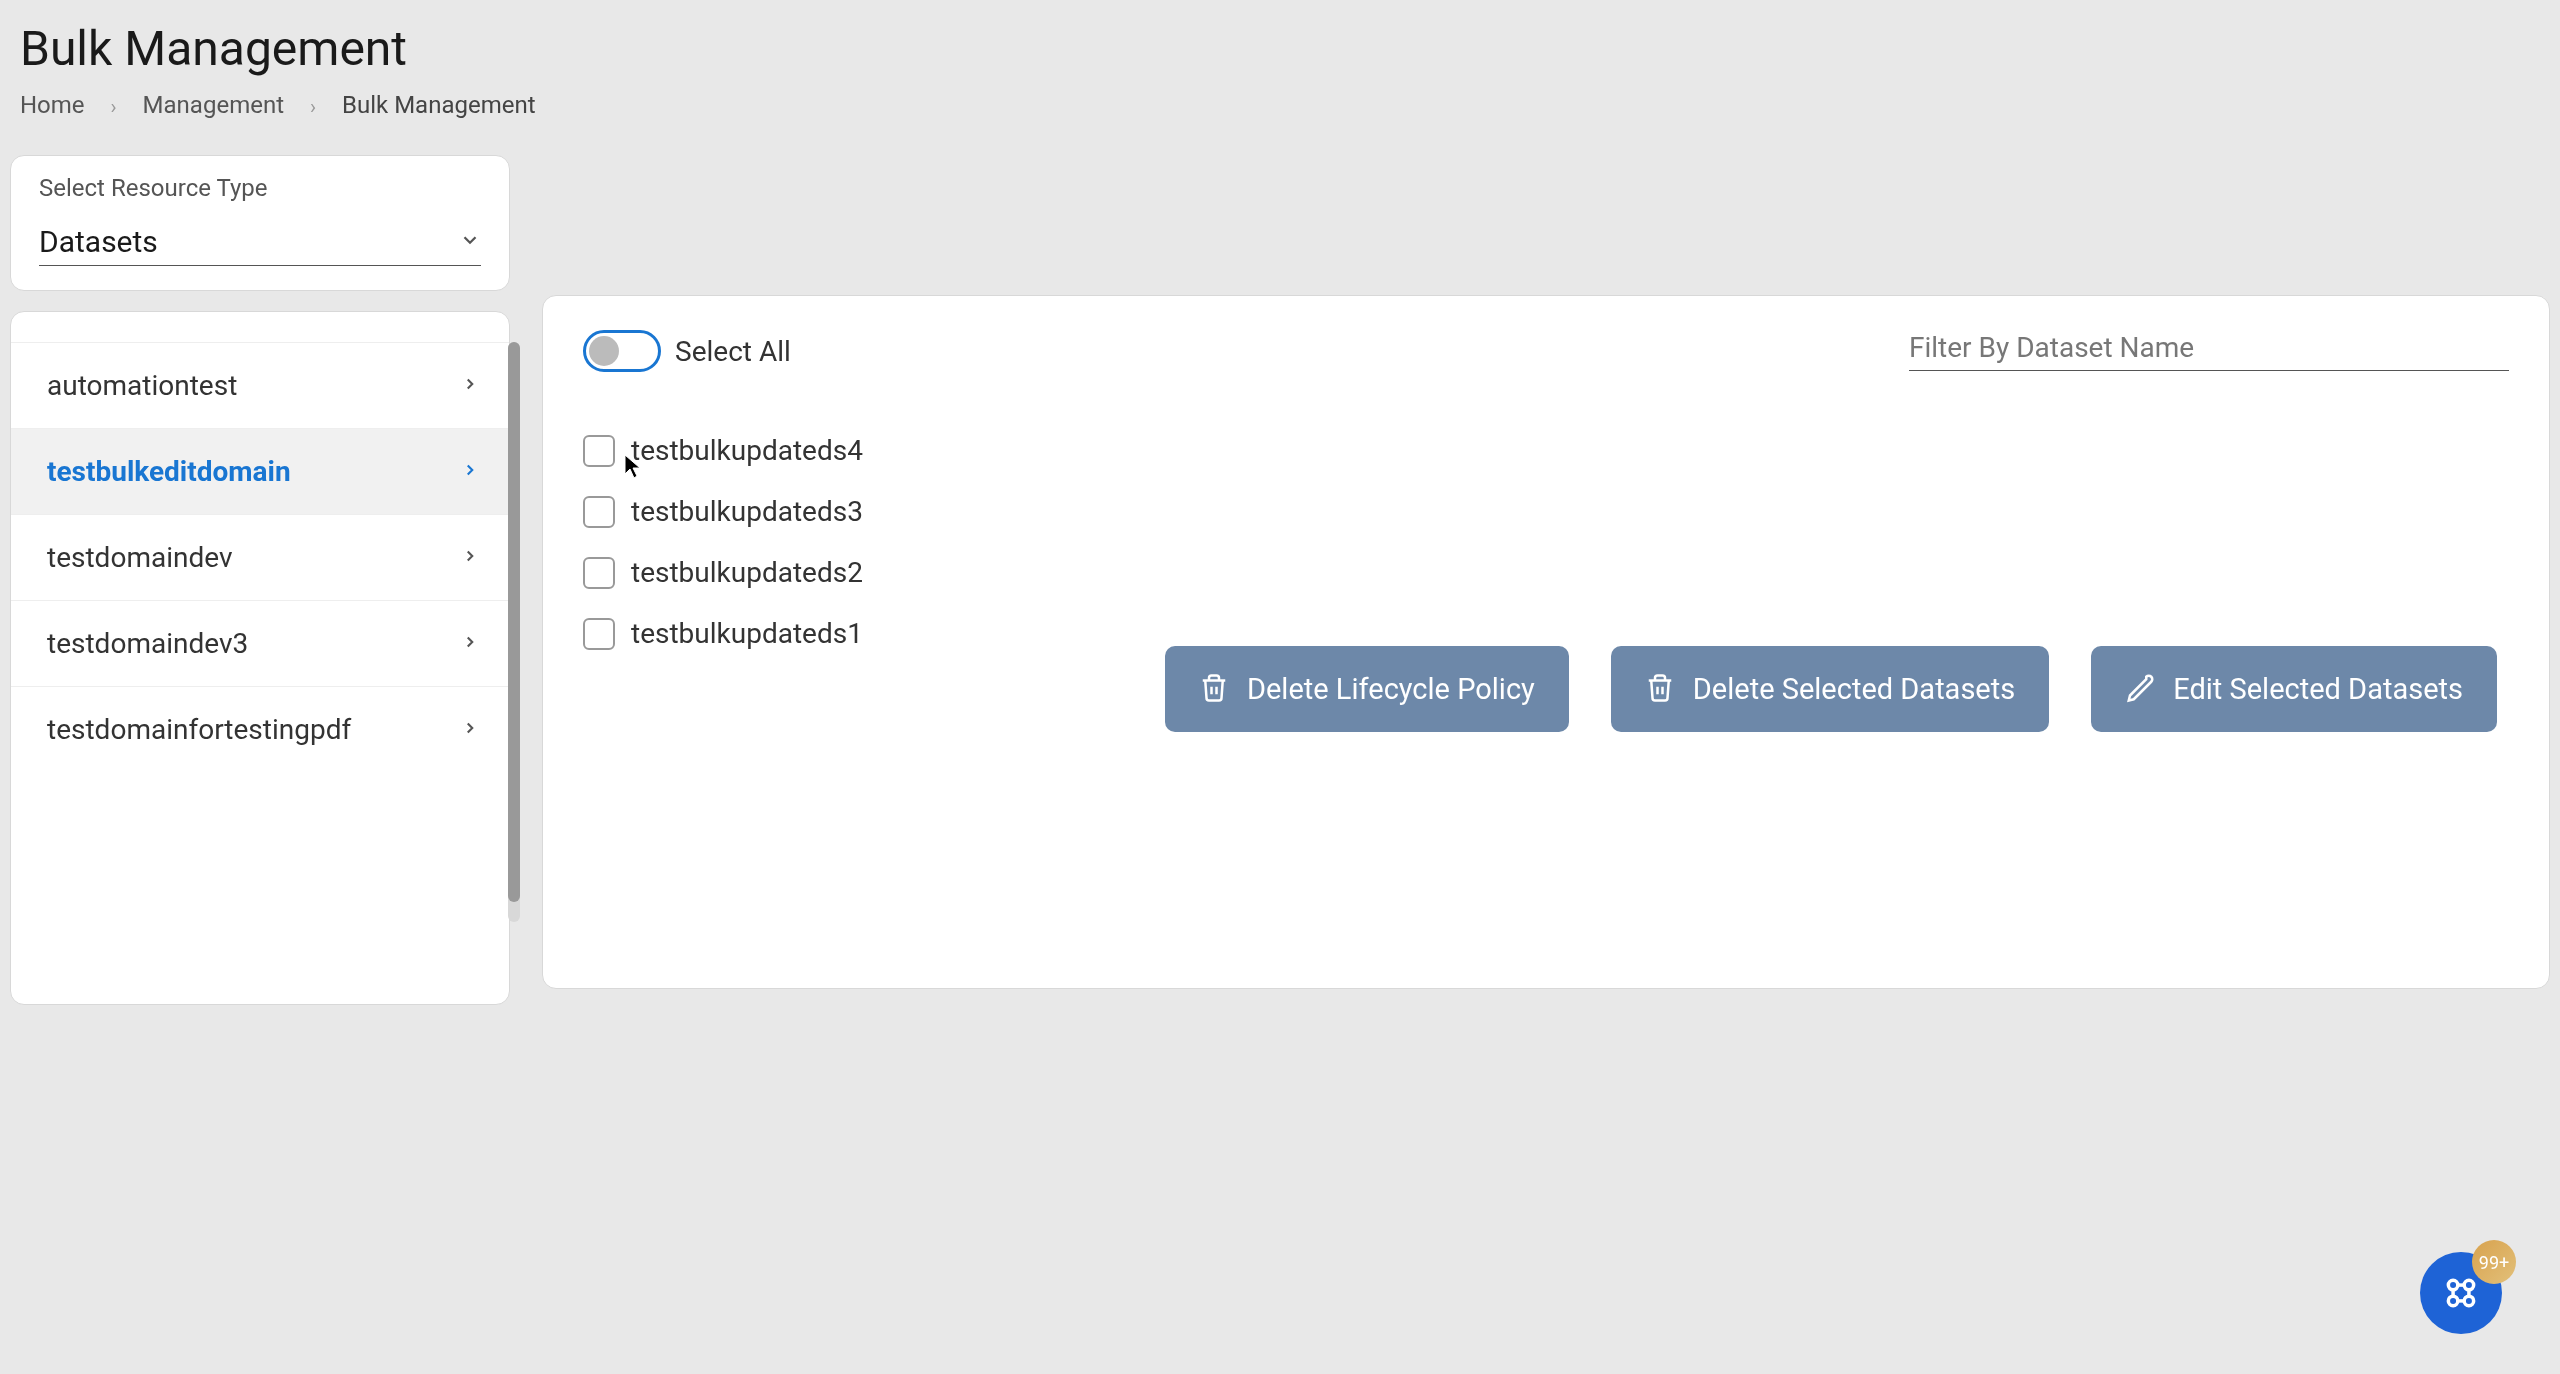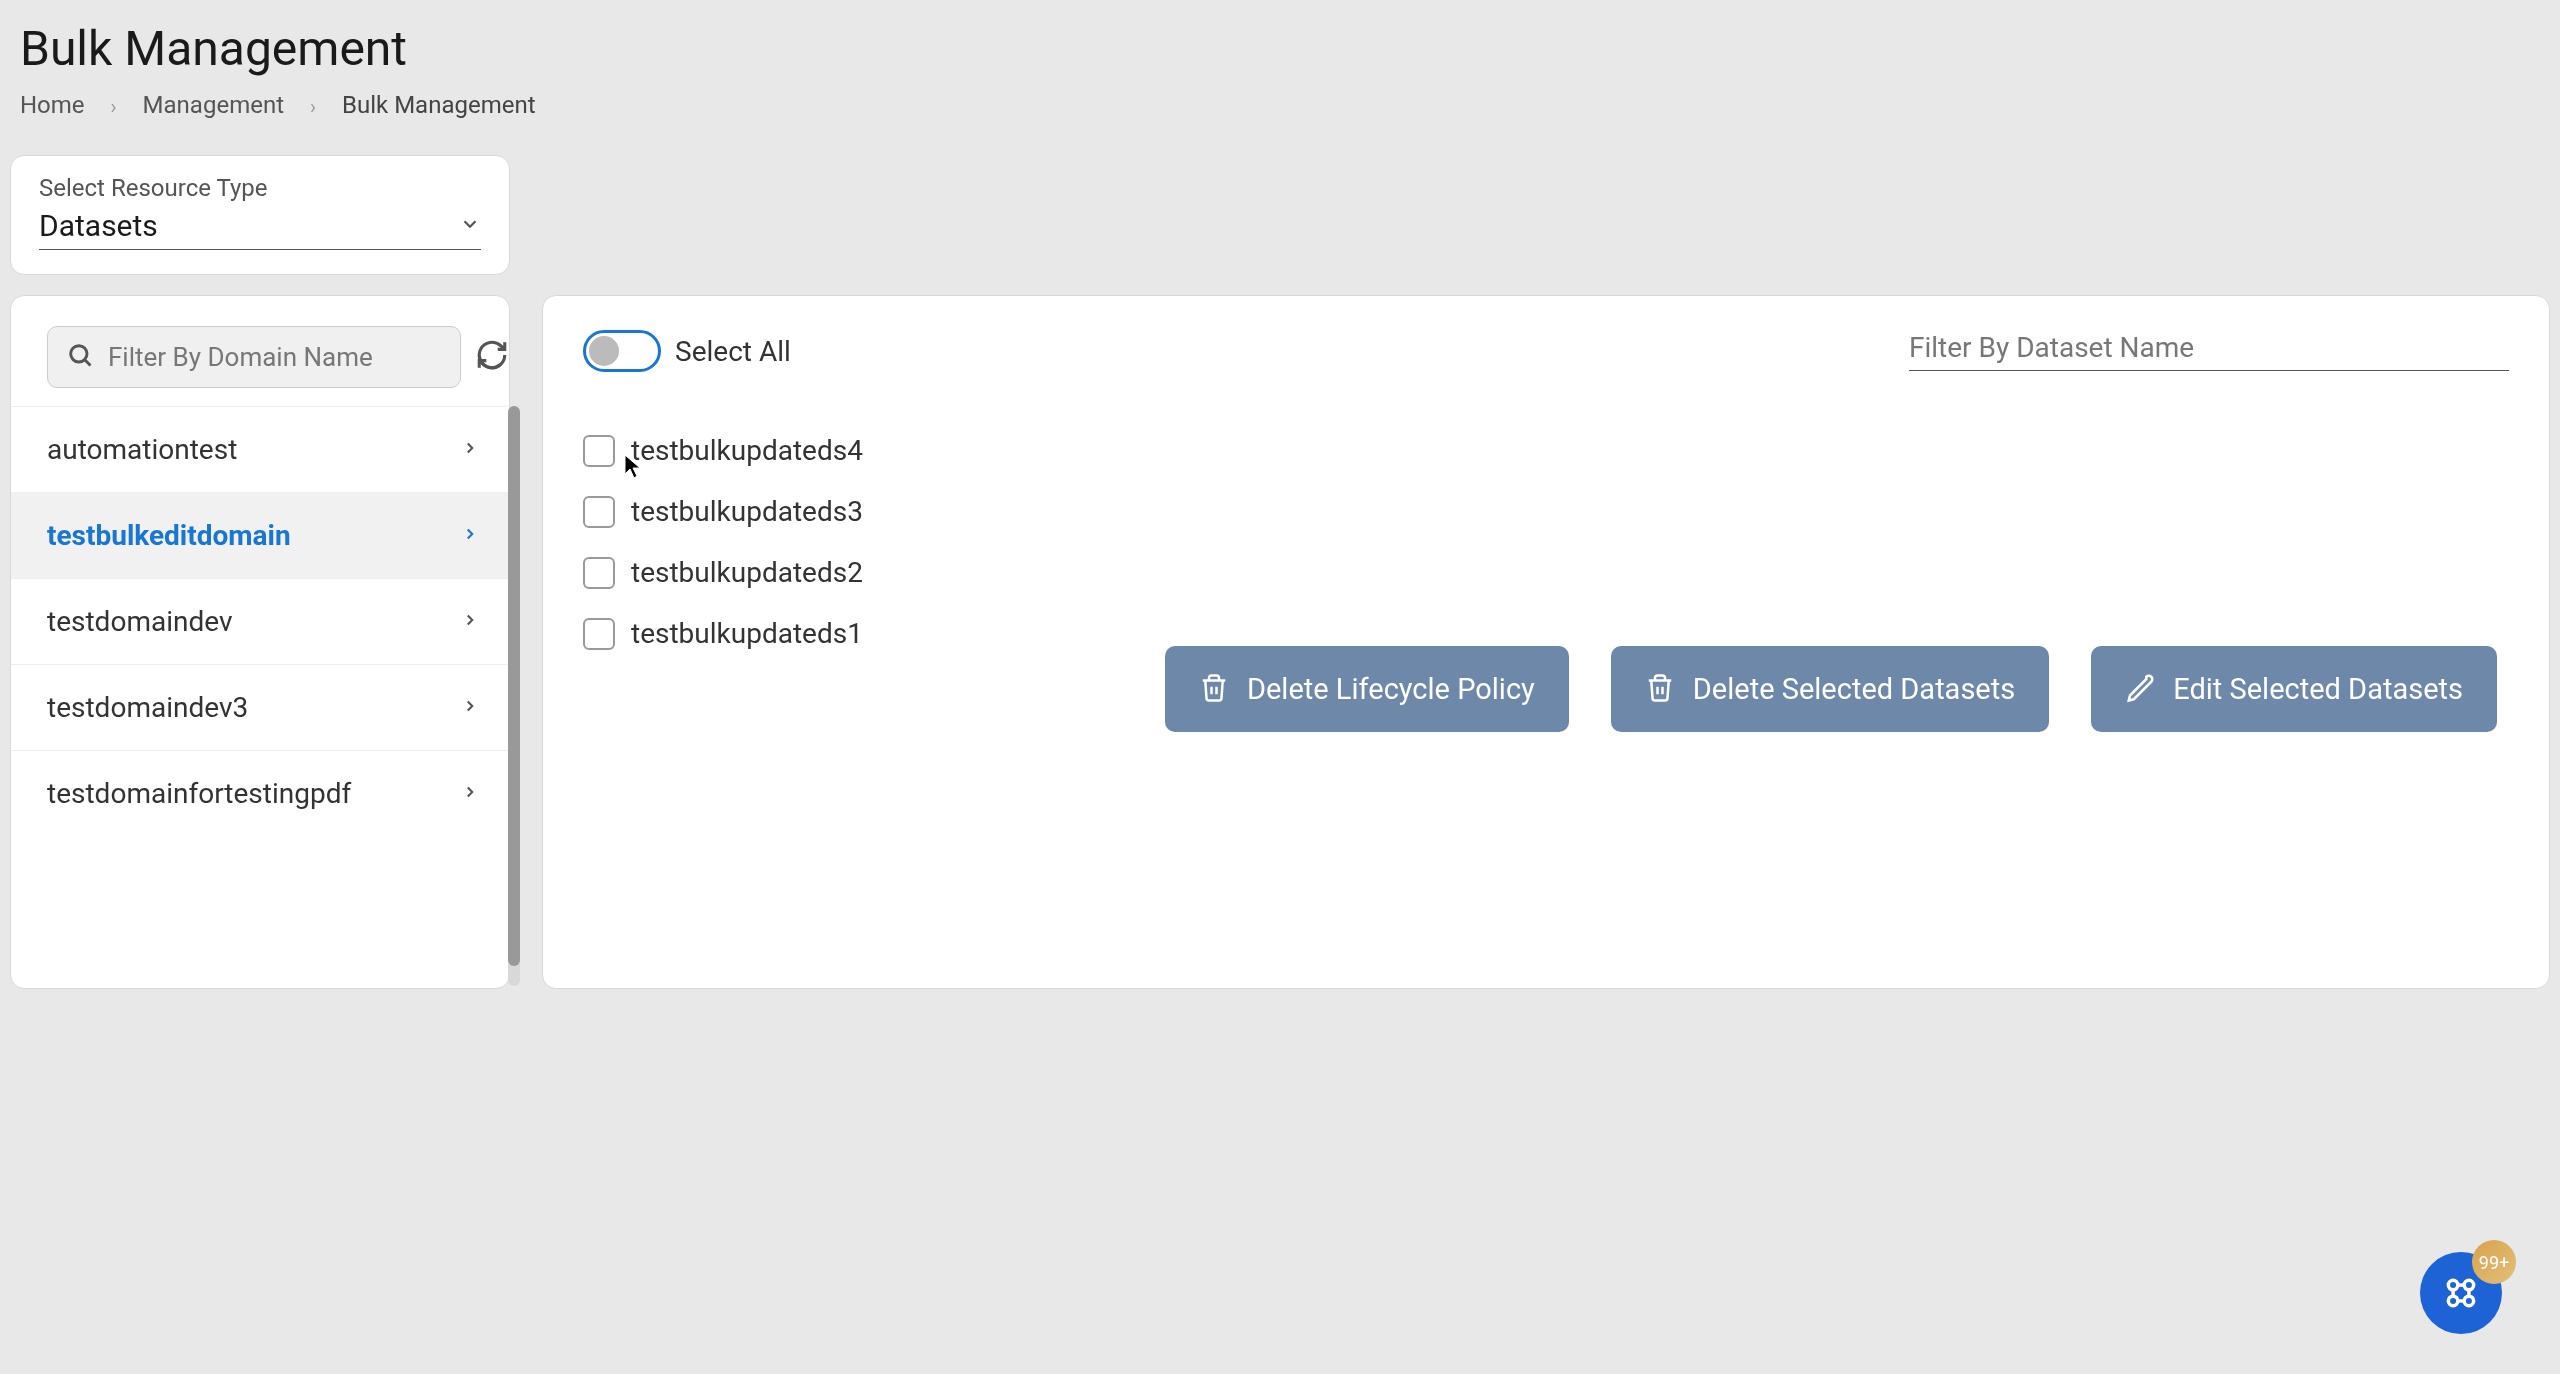--- a/index.html
+++ b/index.html
@@ -68,21 +68,21 @@
 .resource-card {
   background: #fff;
   border: 1px solid #d8d8d8;
   border-radius: 14px;
   padding: 18px 28px 24px 28px;
 }
 
 .resource-label {
   font-size: 24px;
   color: #555;
-  margin-bottom: 6px;
+  margin-bottom: 22px;
 }
 
 .resource-select {
   display: flex;
   align-items: center;
   justify-content: space-between;
   border-bottom: 1.5px solid #555;
   padding-bottom: 6px;
 }
 
@@ -400,39 +400,20 @@
         <span class="resource-value">Datasets</span>
         <span class="chevron-down-icon">
           <svg viewBox="0 0 24 24">
               <polyline points="6 9 12 15 18 9"></polyline>
             </svg>
         </span>
       </div>
     </div>
 
     <div class="domain-card">
-      <div class="domain-filter-row">
-        <div class="domain-filter-input-wrap">
-          <span class="search-icon">
-            <svg viewBox="0 0 24 24">
-                <circle cx="11" cy="11" r="7"></circle>
-                <line x1="21" y1="21" x2="16" y2="16"></line>
-              </svg>
-          </span>
-          <input class="domain-filter-input" placeholder="Filter By Domain Name" style="">
-        </div>
-        <span class="refresh-icon">
-          <svg viewBox="0 0 24 24">
-              <path d="M21 12a9 9 0 1 1-3-6.7L21 8"></path>
-              <polyline points="21 3 21 8 16 8"></polyline>
-              <path d="M3 12a9 9 0 0 0 15 6.7"></path>
-              <polyline points="3 21 3 16 8 16"></polyline>
-            </svg>
-        </span>
-      </div>
 
       <div class="domain-list-scroll">
         <div class="domain-item">
           <span class="domain-label">automationtest</span>
           <span class="chevron-right-icon"><svg viewBox="0 0 24 24">
                 <polyline points="9 6 15 12 9 18"></polyline>
               </svg></span>
         </div>
         <div class="domain-item selected">
           <span class="domain-label">testbulkeditdomain</span>

